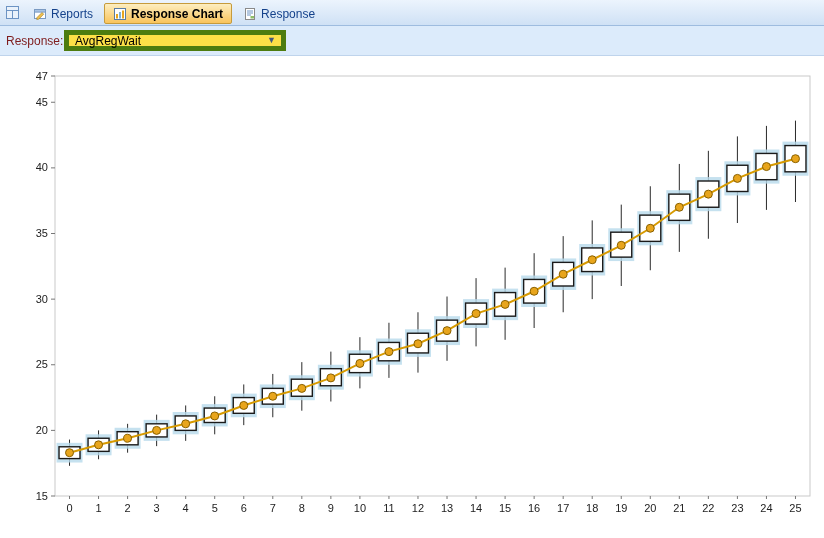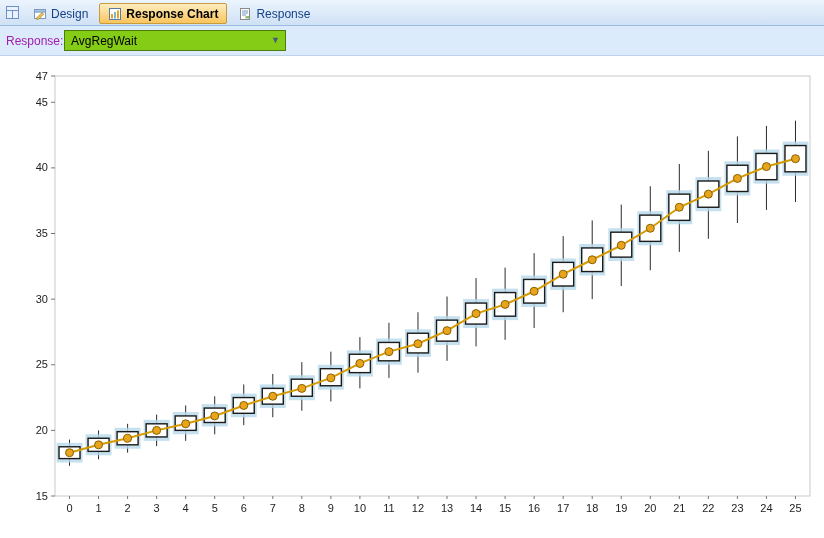--- a/index.html
+++ b/index.html
@@ -16,23 +16,23 @@
          padding:0 8px; margin:2px 1px 0 1px; font-size:12px; color:#15428b;
          border:1px solid transparent; border-radius:2px; cursor:default;
          white-space:nowrap; }
   .tab.selected { background:linear-gradient(#fdeec0,#f9c45c);
                   border-color:#c69b3c; color:#000; font-weight:bold;text-align:center; }
   .tab .ticon { display:flex; align-items:center; }
 
   
   .toolbar { height:30px; background:#dcebfb; border-bottom:1px solid #bfd4ec;
              display:flex; align-items:center; padding-left:6px; }
-  .resp-label { font-size:12px; color:#a21caf; width:58px; }
-  .dropdown { width:222px; height:21px; background:#84cc16;
-              border:1px solid #4d7c0f; display:flex; align-items:center;
+  .resp-label { font-size:12px; color:#7f1d1d; width:58px; }
+  .dropdown { width:222px; height:21px; background:#fde047;
+              border:5px solid #4d7c0f; display:flex; align-items:center;
               justify-content:space-between; font-size:12px; color:#000;
               padding:0 5px 0 6px; cursor:default; }
   .dropdown .arrow { color:#44597c; font-size:9px; line-height:1; }
 
   
   .chart-wrap { width:824px; height:481px; background:#fff; }
   svg text { font-family:"Liberation Sans", sans-serif; }
 </style>
 </head>
 <body>
@@ -47,21 +47,21 @@
   </span>
 
   <div class="tab">
     <span class="ticon">
       <svg width="14" height="14" viewBox="0 0 14 14">
         <rect x="1.5" y="2.5" width="11" height="9" fill="#fff" stroke="#7a9ac2"></rect>
         <rect x="1.5" y="2.5" width="11" height="2.6" fill="#a8c4e4" stroke="#7a9ac2"></rect>
         <path d="M4 10.5 L9 5.5 L10.7 7.2 L5.7 12.2 L3.7 12.5 Z" fill="#f2c14e" stroke="#9c7a22" stroke-width="0.6"></path>
       </svg>
     </span>
-    <span>Design</span>
+    <span>Reports</span>
   </div>
 
   <div class="tab selected">
     <span class="ticon">
       <svg width="14" height="14" viewBox="0 0 14 14">
         <rect x="1.5" y="1.5" width="11" height="11" fill="#fff" stroke="#5b7ca4"></rect>
         <rect x="3" y="7" width="2" height="4.5" fill="#e8a51c"></rect>
         <rect x="6" y="5" width="2" height="6.5" fill="#7fb2d8"></rect>
         <rect x="9" y="3.5" width="2" height="8" fill="#e8a51c"></rect>
       </svg>

